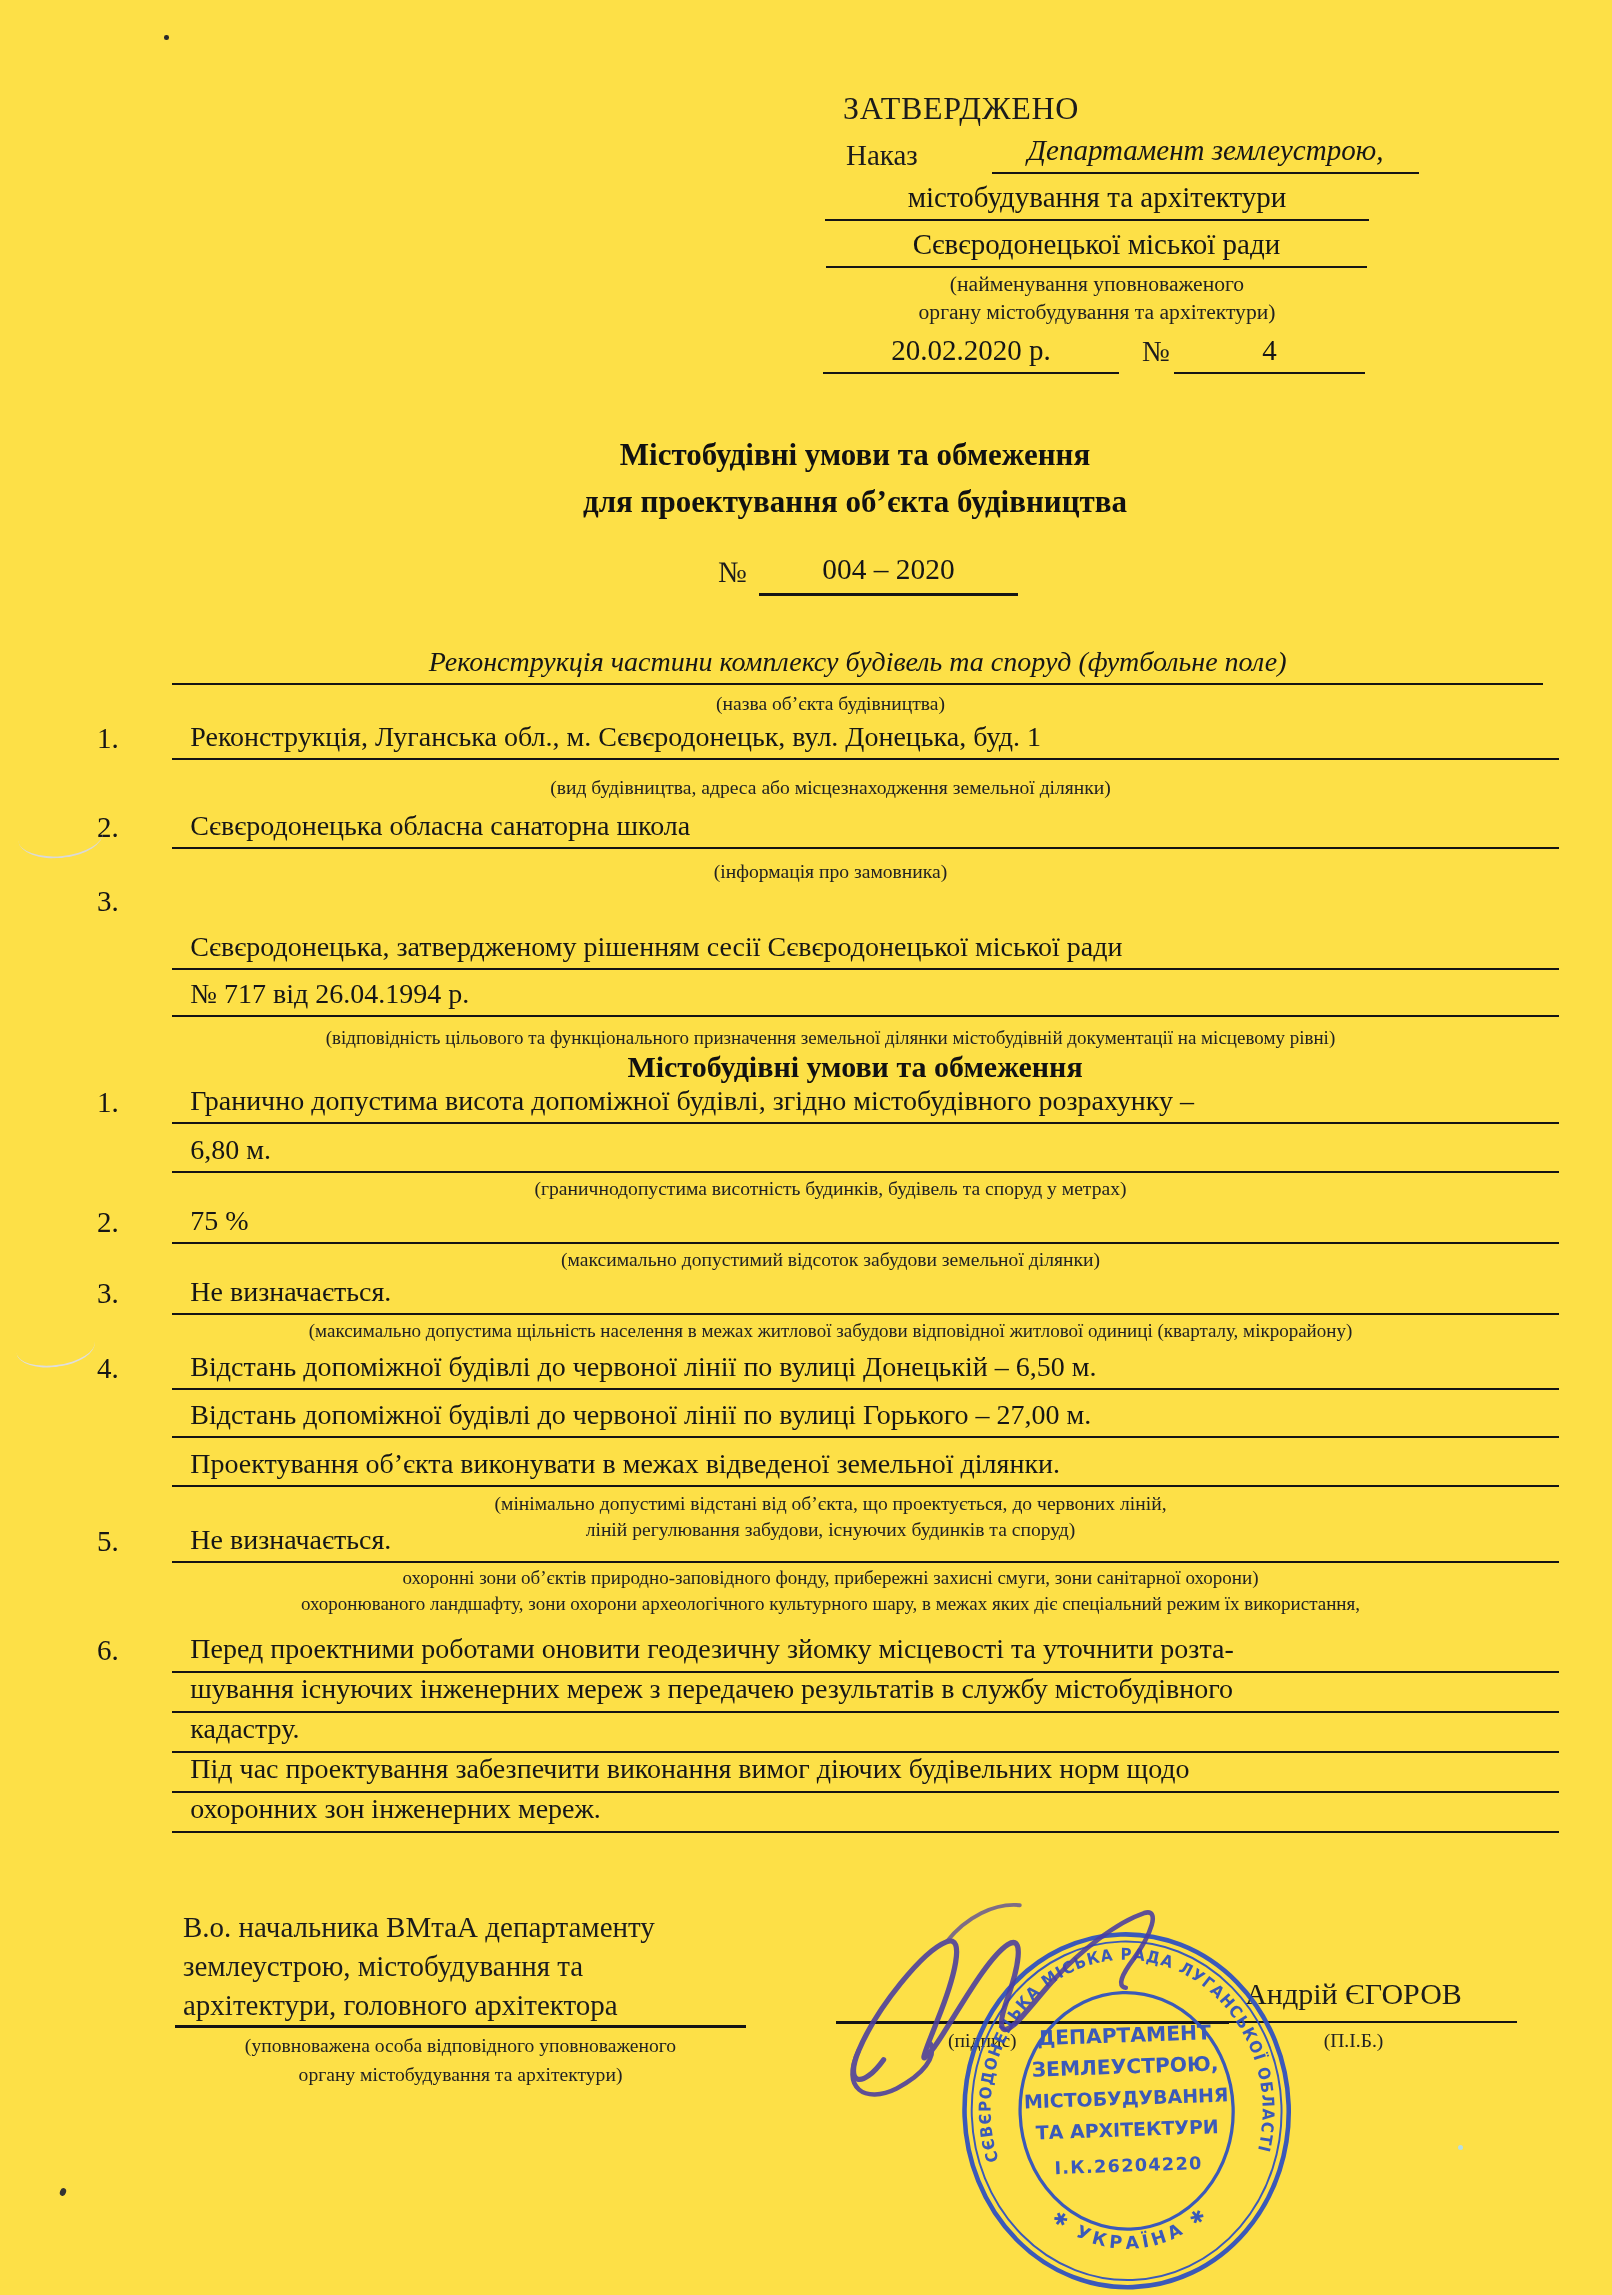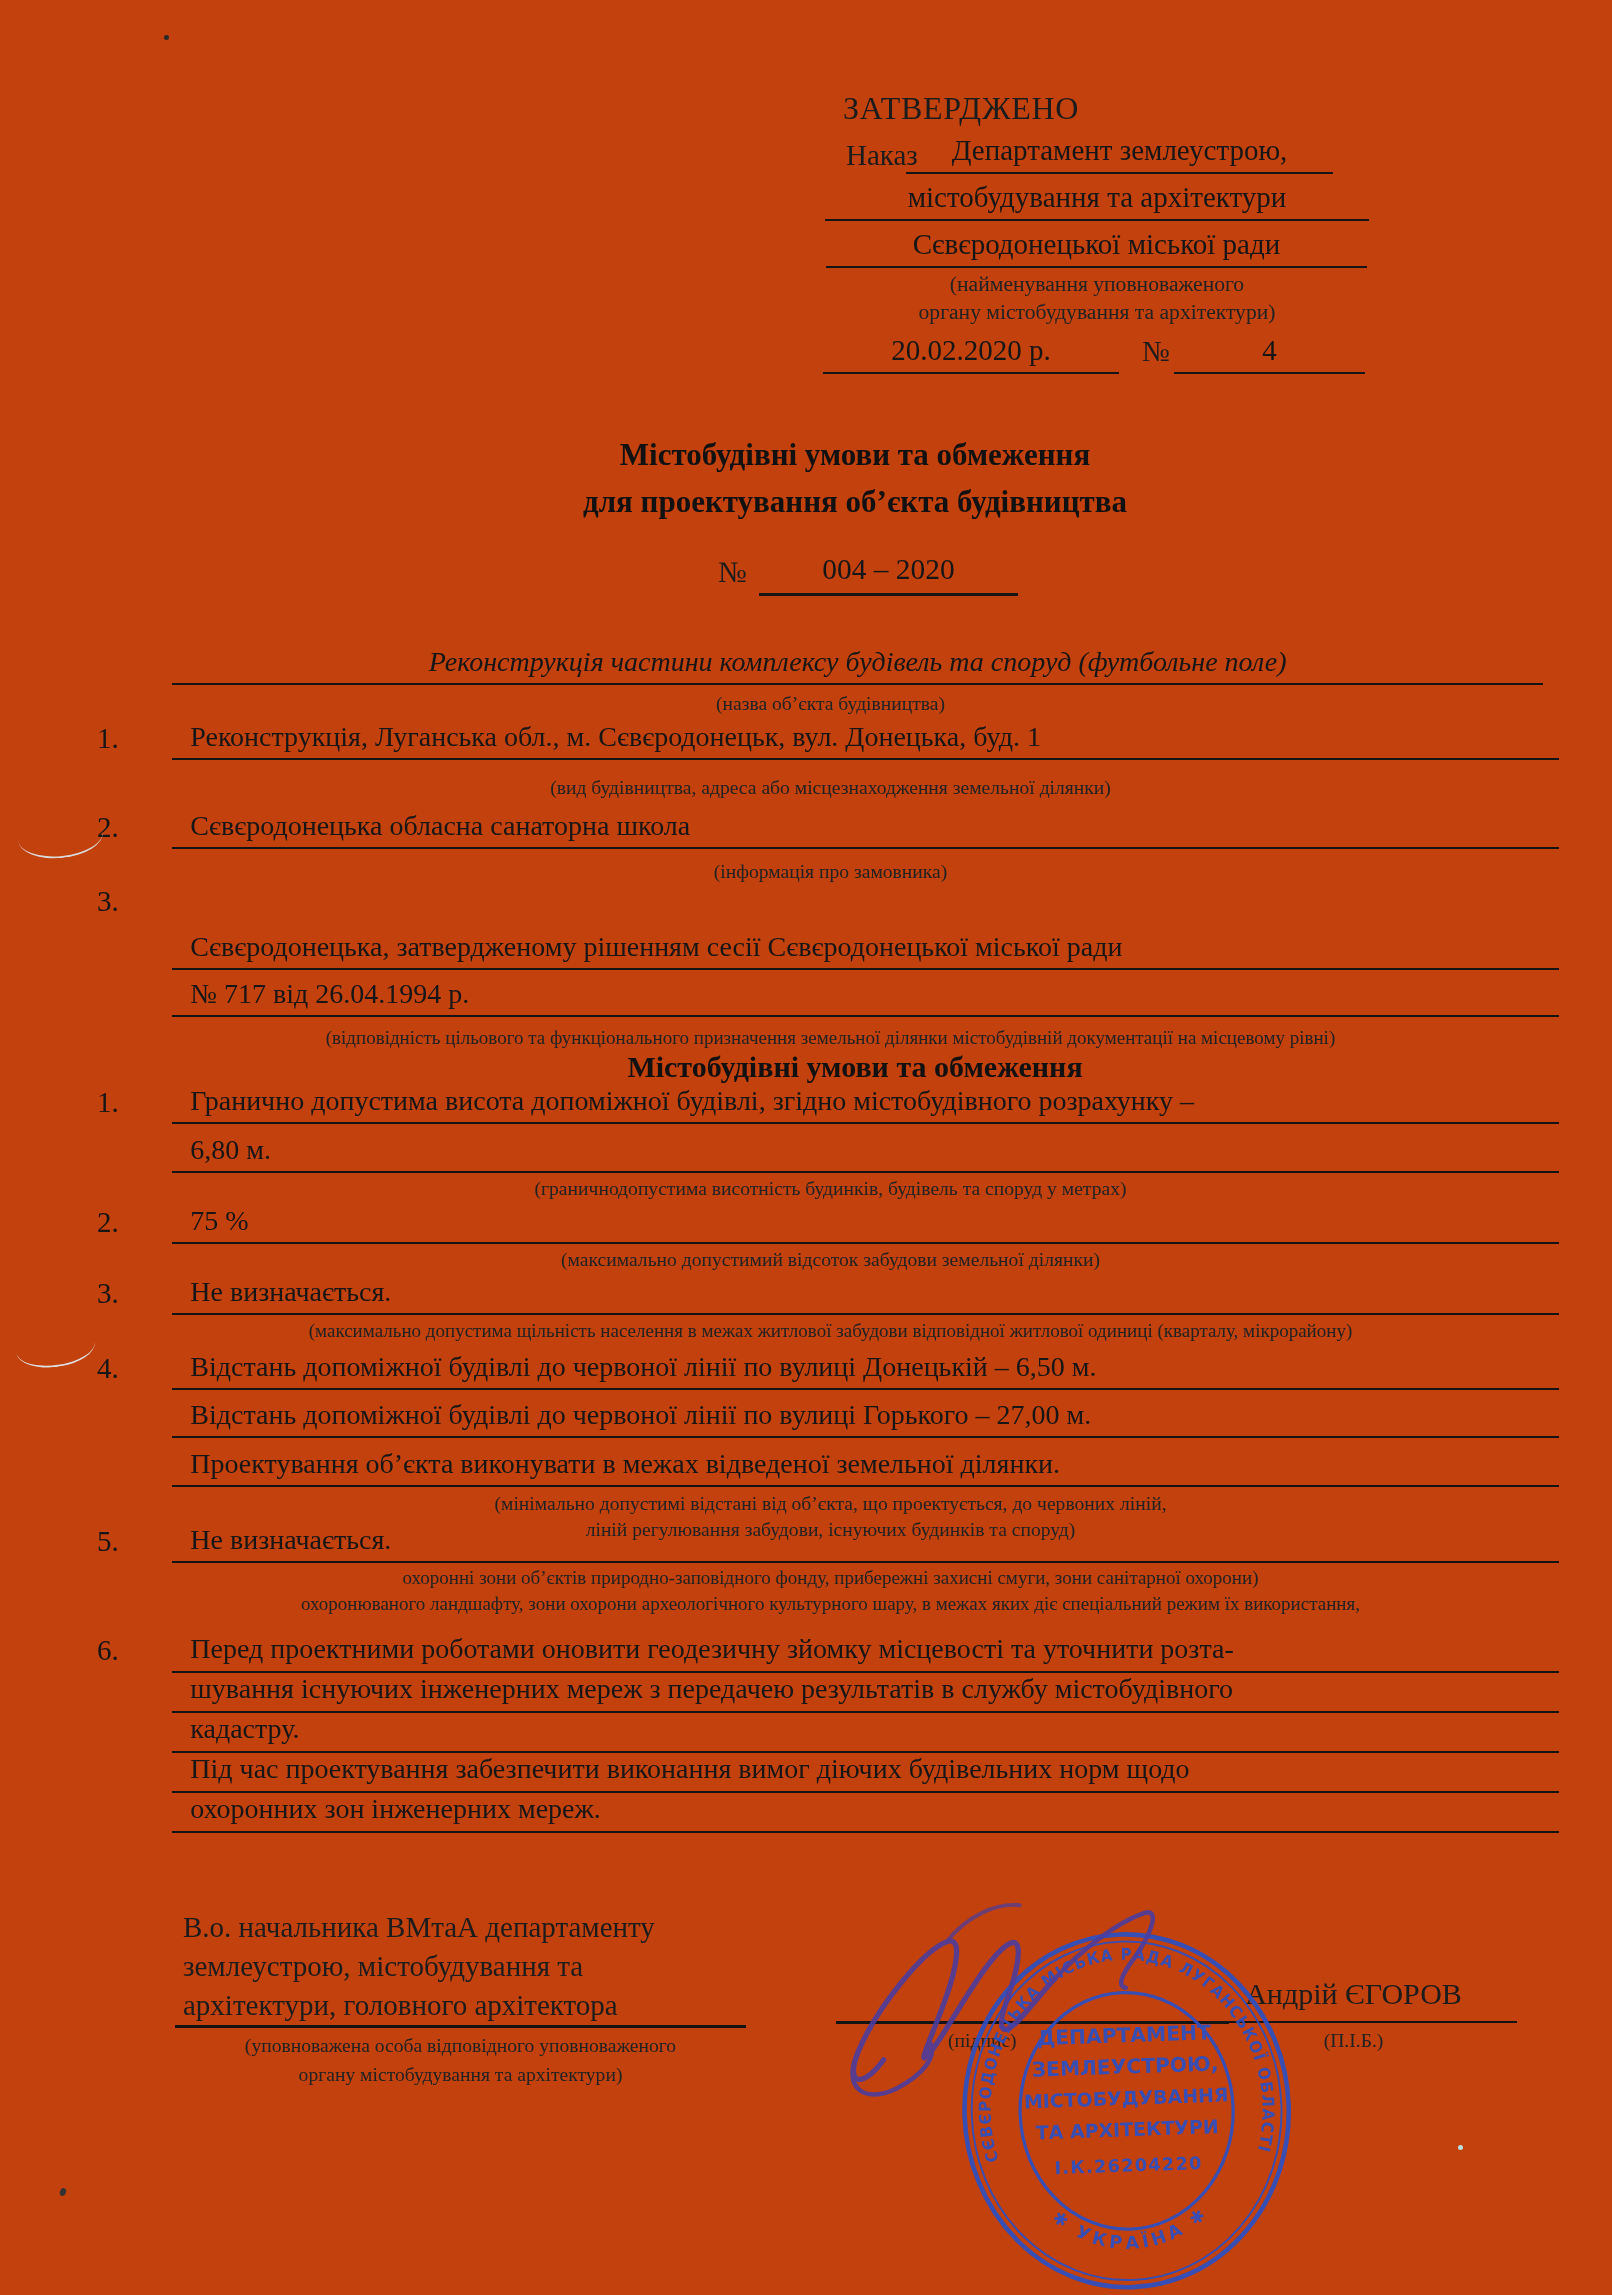--- a/index.html
+++ b/index.html
@@ -1,17 +1,17 @@
 <!DOCTYPE html>
 <html lang="uk" style="font-size:10.5px"><head>
 <meta charset="utf-8">
 <style>
   html,body{margin:0;padding:0;background:#888;}
   .page{
-    position:relative;width:1612px;height:2295px;background:#c2410c;
+    position:relative;width:1612px;height:2295px;background:#fde047;
     font-family:"Liberation Serif","DejaVu Serif",serif;color:#1c1c1c;overflow:hidden;
   }
   .abs{position:absolute;white-space:nowrap;}
   
   .vl{
     position:absolute;left:172px;width:1366px;
     font-size:28px;line-height:1.1;color:#161616;
     border-bottom:2.6px solid #141414;padding:0 2.6px 5.2px 18.3px;white-space:nowrap;
   }
   .vl.center{text-align:center;padding-left:2.6px;font-style:italic;}
@@ -46,21 +46,21 @@
   .speck{position:absolute;border-radius:50%;}
 </style>
 </head>
 <body>
 
 <div class="page">
 
   <div class="abs" style="left:0;top:0;">
     <div class="abs" style="left:843px;top:90px;font-size:32px;letter-spacing:0.7px;">ЗАТВЕРДЖЕНО</div>
     <div class="abs" style="left:846px;top:139px;font-size:29px;">Наказ</div>
-    <div class="appr-ul" style="left:906px;top:134px;width:427px;">Департамент землеустрою,</div>
+    <div class="appr-ul" style="left:992px;top:134px;width:427px;font-style:italic;">Департамент землеустрою,</div>
     <div class="appr-ul" style="left:825px;top:181px;width:544px;">містобудування та архітектури</div>
     <div class="appr-ul" style="left:826px;top:228px;width:541px;">Сєвєродонецької міської ради</div>
     <div class="appr-cap" style="left:825px;top:272px;width:544px;">(найменування уповноваженого</div>
     <div class="appr-cap" style="left:825px;top:300px;width:544px;">органу містобудування та архітектури)</div>
     <div class="appr-ul" style="left:823px;top:334px;width:296px;">20.02.2020 р.</div>
     <div class="abs" style="left:1142px;top:335px;font-size:29px;">№</div>
     <div class="appr-ul" style="left:1174px;top:334px;width:191px;">4</div>
   </div>
 
   <div class="heading" style="top:437px;font-size:31px;">Містобудівні умови та обмеження</div>

